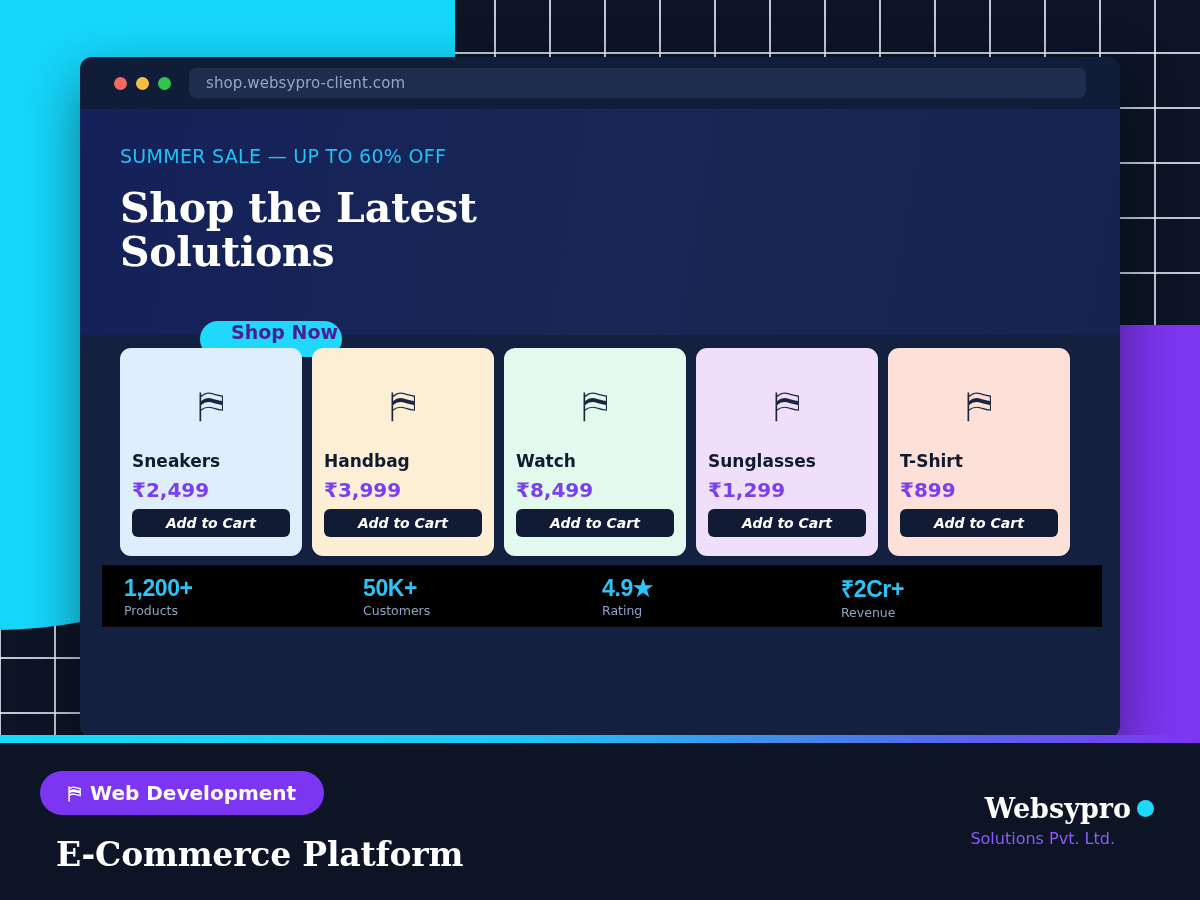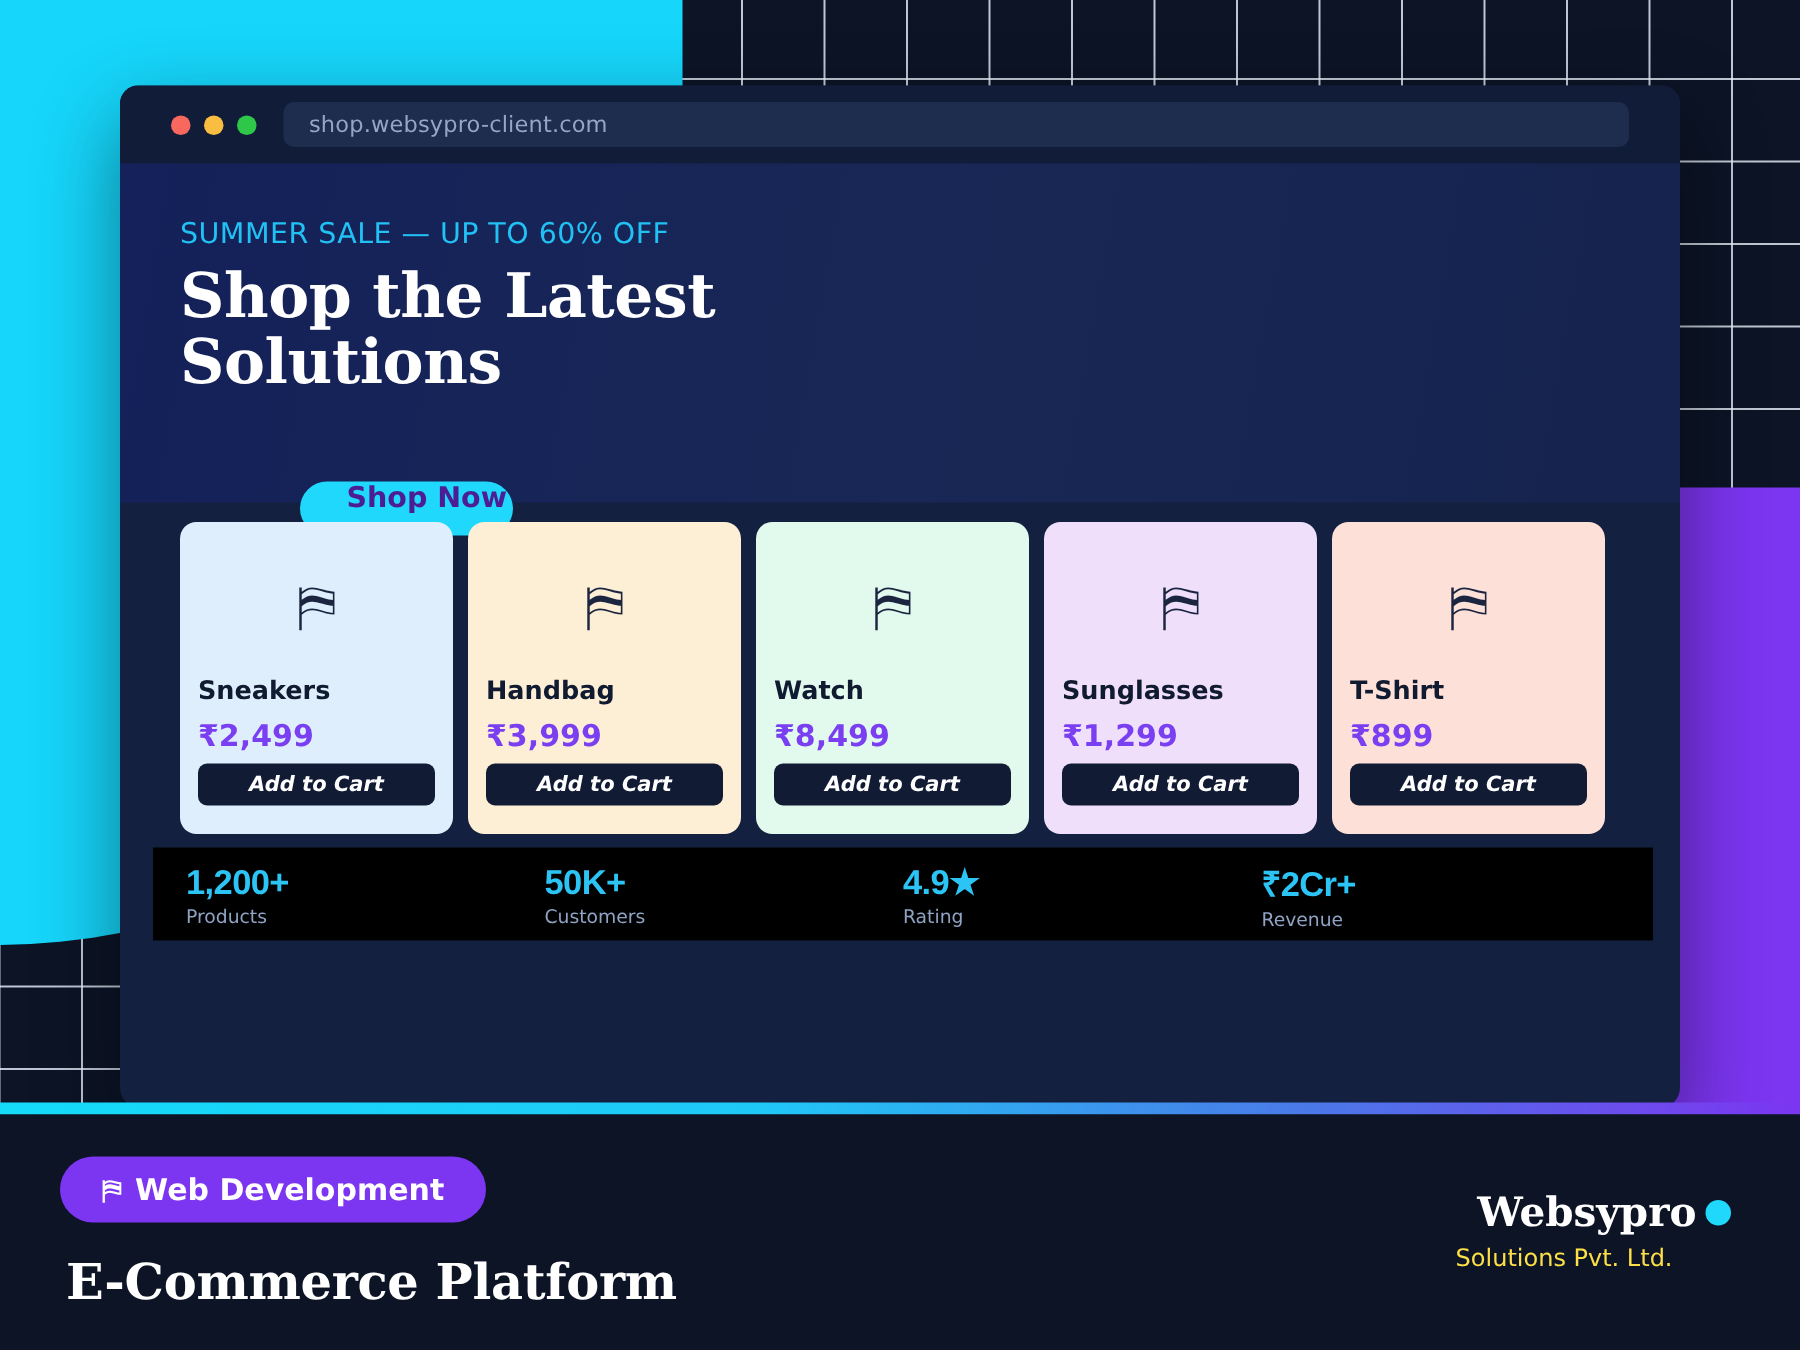--- a/index.html
+++ b/index.html
@@ -62,21 +62,21 @@
   .hero{
     position:relative; height:226px;
     background:linear-gradient(100deg,#14215a 0%,#182755 52%,#15234e 100%);
     padding:36px 0 0 40px;
   }
   .eyebrow{
     font-size:19px; font-weight:400; color:#22c1f4;
     letter-spacing:.3px;
   }
   .hero-title{
-    margin-top:9px;
+    margin-top:20px;
     font-family:"DejaVu Serif", serif;
     font-size:41px; font-weight:700; color:#ffffff;
     line-height:1.07; letter-spacing:-.3px;
   }
   .shop-btn{
     position:absolute; left:120px; top:264px;
     width:142px; height:36px; border-radius:18px;
     background:#1fd8fb;
     display:flex; align-items:flex-start;
     padding-left:31px;
@@ -148,37 +148,37 @@
   .badge{
     position:absolute; left:40px; top:28px;
     height:44px; border-radius:22px;
     background:#7c35f0;
     display:flex; align-items:center; gap:9px;
     padding:0 28px;
     font-size:20px; font-weight:700; color:#ffffff;
   }
   .badge-icon{ font-size:18px; color:#ffffff; }
   .footer-title{
-    position:absolute; left:44px; top:92px;
+    position:absolute; left:56px; top:92px;
     font-family:"DejaVu Serif", serif;
     font-size:33px; font-weight:700; color:#ffffff;
     letter-spacing:-.2px;
   }
   .brand{
     position:absolute; right:46px; top:50px;
     text-align:right;
   }
   .brand-row{ display:flex; align-items:center; justify-content:flex-end; gap:6px; }
   .brand-name{
     font-family:"DejaVu Serif", serif;
     font-size:27px; font-weight:700; color:#ffffff;
   }
   .brand-dot{ width:17px; height:17px; border-radius:50%; background:#1fd8fb; }
   .brand-sub{
-    font-size:16px; color:#fde047; margin-top:5px; margin-right:39px;
+    font-size:16px; color:#8b5cf6; margin-top:5px; margin-right:39px;
   }
 </style>
 </head>
 <body>
 
 <div class="bg-grid"></div>
 <div class="blob-cyan"></div>
 <div class="blob-purple"></div>
 
 <div class="window">

